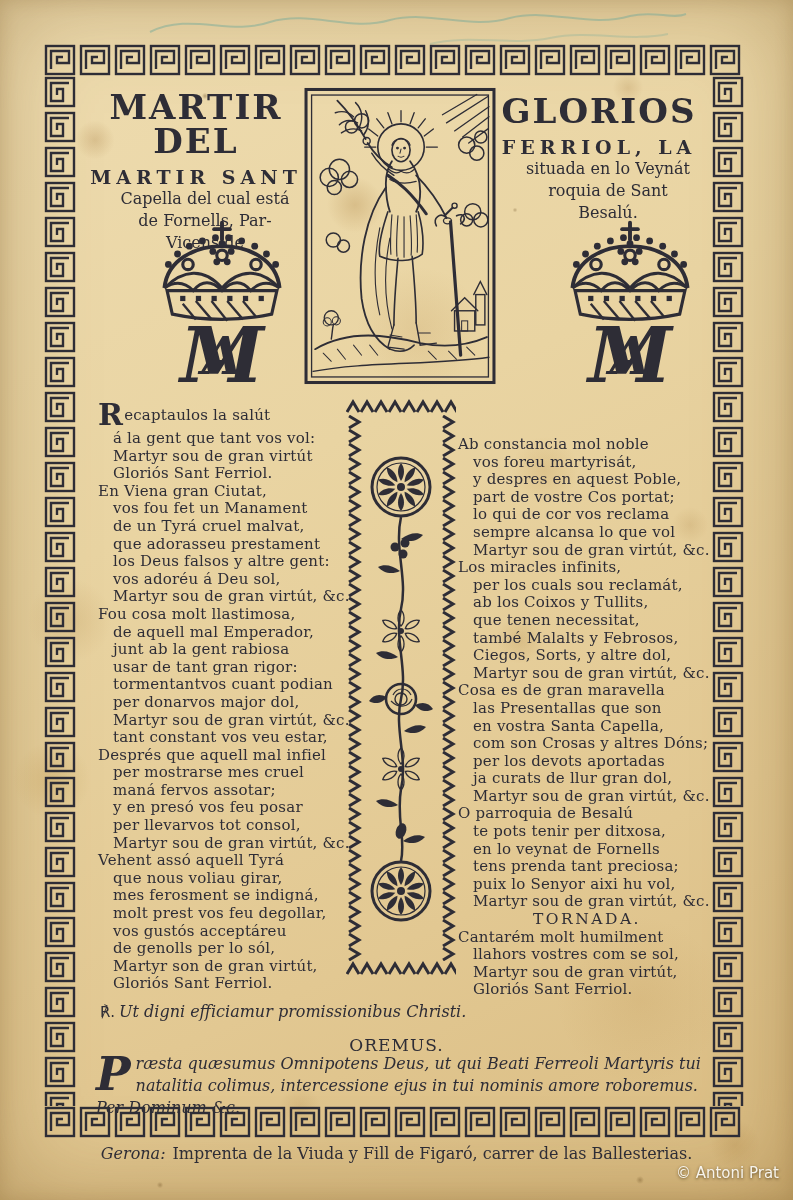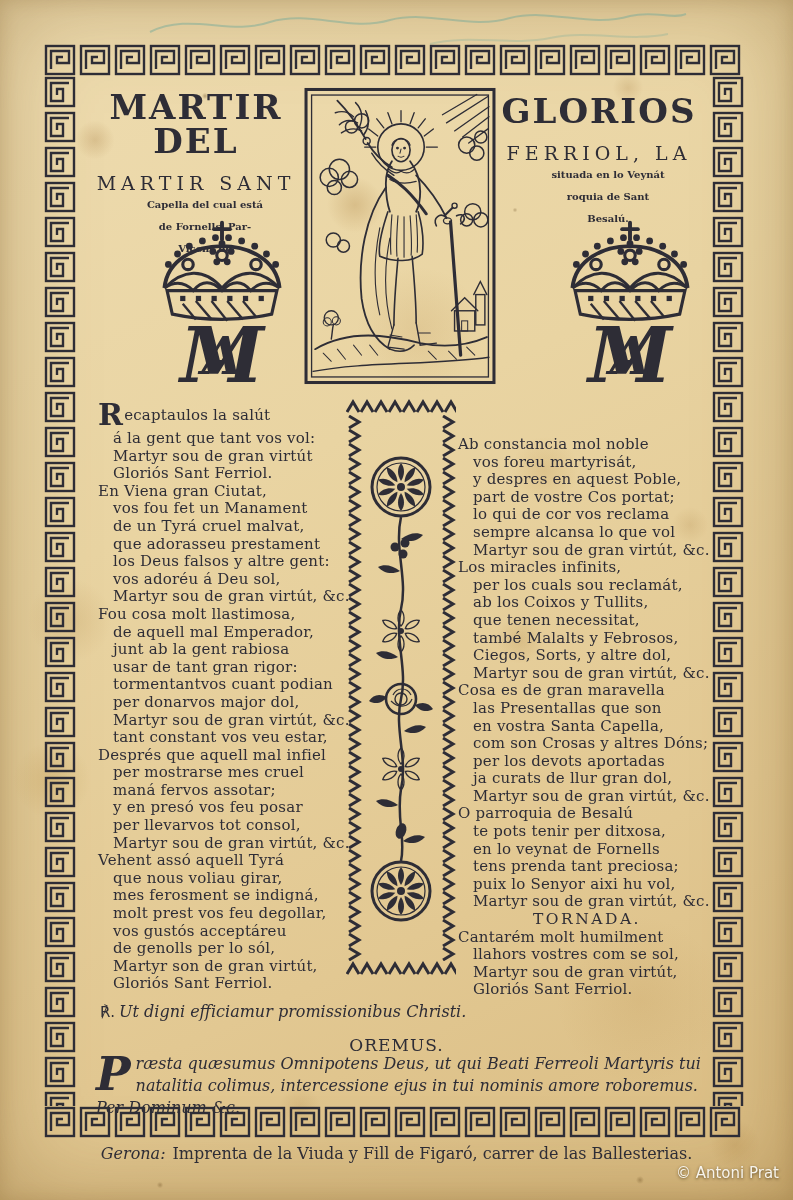--- a/index.html
+++ b/index.html
@@ -28,22 +28,22 @@
   .handwriting{position:absolute;left:0;top:0;opacity:.45;}
   .strip{position:absolute;}
   .strip.top{left:44px;top:44px;}
   .strip.bottom{left:44px;top:1106px;}
   .strip.left{left:44px;top:76px;}
   .strip.right{left:712px;top:76px;}
   .title-block{position:absolute;text-align:center;}
   .title-left{left:86px;top:90px;width:220px;}
   .title-right{left:488px;top:94px;width:222px;}
   .t1{font-size:34px;font-weight:700;letter-spacing:2px;line-height:1;}
-  .t2{font-size:19px;font-weight:400;letter-spacing:5px;margin-top:16px;line-height:1;}
-  .tsmall{font-size:10px;font-weight:700;line-height:21px;margin-top:1px;margin-left:18px;}
+  .t2{font-size:19px;font-weight:700;letter-spacing:5px;margin-top:10px;line-height:1;}
+  .tsmall{font-size:16px;font-weight:400;line-height:21px;margin-top:1px;margin-left:18px;}
   .tsmall:first-of-type{margin-top:6px;}
   .woodcut{position:absolute;left:303px;top:86px;}
   .crown{position:absolute;}
   .crown.cl{left:142px;top:220px;}
   .crown.cr{left:550px;top:220px;}
   .vcol{position:absolute;top:400px;font-size:15px;line-height:17.6px;letter-spacing:.2px;}
   .vcol.vleft{left:98px;width:252px;}
   .vcol.vright{left:458px;width:258px;margin-top:36px;}
   .vline{white-space:nowrap;}
   .vline.ind{padding-left:15px;}

